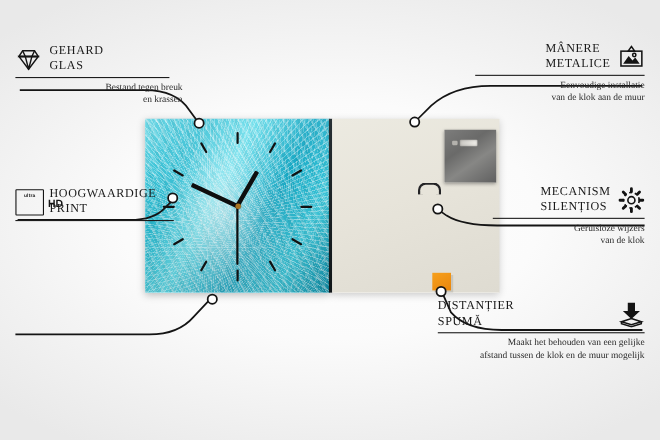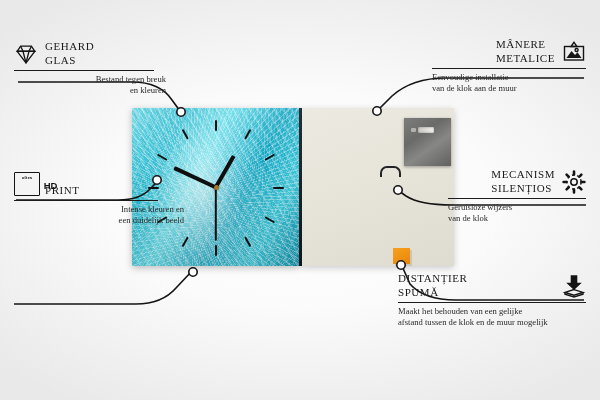--- a/index.html
+++ b/index.html
@@ -83,21 +83,21 @@
   .f-head{display:flex;align-items:center;gap:7px;}
   .f-title{
     font-size:11px;font-weight:400;letter-spacing:.55px;color:#1a1a1a;
     line-height:13.5px;text-transform:uppercase;
   }
   .f-rule{height:1px;background:#1c1c1c;margin-top:3px;}
   .f-desc{font-size:8.6px;line-height:10.8px;color:#2a2a2a;margin-top:3px;text-align:right;}
   .left .f-head{justify-content:flex-start;}
   .right .f-head{justify-content:flex-end;}
   .right .f-title{}
-  .right .f-desc{text-align:left;}
+  .right .f-desc{text-align:right;}
   .icon{width:24px;height:24px;flex:0 0 24px;display:block;}
   .hd-box{
     width:24px;height:22px;border:1.6px solid #141414;border-radius:1px;
     display:flex;flex-direction:column;align-items:center;justify-content:center;
     font-family:"Liberation Sans",sans-serif;color:#141414;
   }
   .hd-ultra{font-size:4.4px;font-weight:700;letter-spacing:.2px;line-height:4.6px;}
   .hd-hd{font-size:9.5px;font-weight:700;line-height:9.5px;padding-left:47px;}
 </style>
 </head>
@@ -172,42 +172,38 @@
         </svg>
       </span>
       <span class="f-title">
         <span>GEHARD</span><br>
         <span>GLAS</span>
       </span>
     </div>
     <div class="f-rule" style="width:140px;"></div>
     <div class="f-desc">
       <span>Bestand tegen breuk</span><br>
-      <span>en kleuren</span>
+      <span>en krassen</span>
     </div>
   </div>
 
   <div class="feature left" style="left:14px;top:170px;width:170px;">
     <div class="f-head">
       <span class="icon">
         <span class="hd-box">
           <span class="hd-ultra">ultra</span>
           <span class="hd-hd">HD</span>
         </span>
       </span>
       <span class="f-title">
-        <br>
+        <span>HOOGWAARDIGE</span><br>
         <span>PRINT</span>
       </span>
     </div>
     <div class="f-rule" style="width:144px;"></div>
-    <div class="f-desc">
-      <span>Intense kleuren en</span><br>
-      <span>een duidelijk beeld</span>
-    </div>
   </div>
 
 
   <div class="feature right" style="left:432px;top:38px;width:154px;">
     <div class="f-head">
       <span class="f-title">
         <span>MÂNERE</span><br>
         <span>METALICE</span>
       </span>
       <span class="icon">

